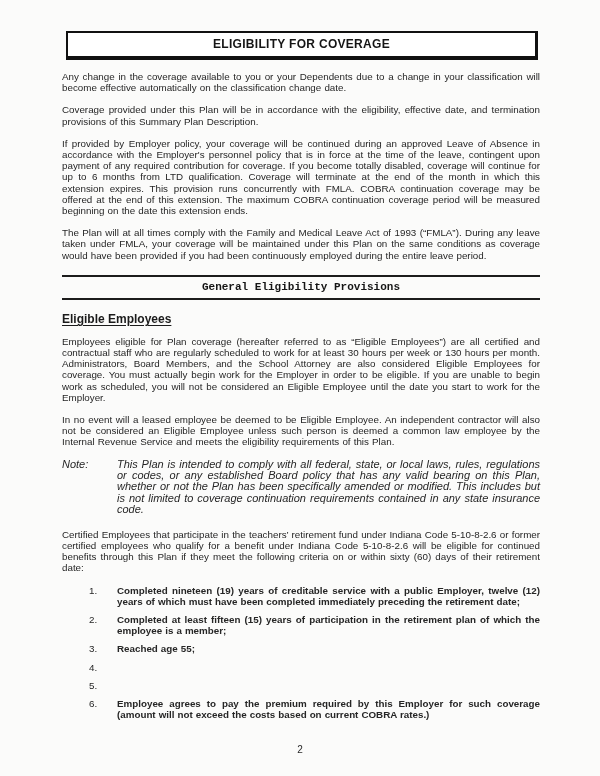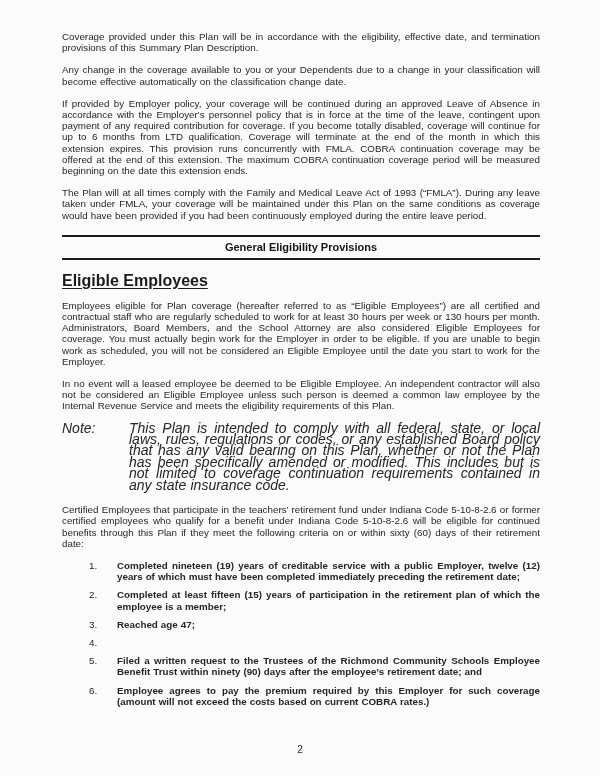--- a/index.html
+++ b/index.html
@@ -38,45 +38,45 @@
   }
   .section-bar {
     border-top: 2px solid #1c1c1c;
     border-bottom: 2px solid #1c1c1c;
     text-align: center;
     font-weight: bold;
     font-size: 11px;
     padding: 4px 0 5px 0;
     margin: 14px 0 12px 0;
     color: #151515;
+    font-family: Liberation Mono, monospace;
   }
   .sub-heading {
-    font-size: 16px;
+    font-size: 12px;
     font-weight: bold;
     text-decoration: underline;
     text-underline-offset: 2px;
     margin-bottom: 10px;
     color: #1b1b1b;
   }
   .note-row {
     display: flex;
-    font-size: 14px;
+    font-size: 11px;
     line-height: 11.4px;
     margin-bottom: 13px;
   }
   .note-label {
     flex: 0 0 55px;
     font-style: italic;
   }
   .note-text {
     flex: 1;
     font-style: italic;
     text-align: justify;
     word-spacing: 0.4px;
-    margin-left: 12px;
   }
   .olist { margin-bottom: 4px; }
   .olist-item {
     display: flex;
     font-size: 9.8px;
     line-height: 11.2px;
     margin-bottom: 7px;
   }
   .olist-num {
     flex: 0 0 28px;
@@ -96,23 +96,24 @@
     text-align: center;
     font-size: 10px;
     color: #2a2a2a;
   }
 </style>
 </head>
 <body>
 
 <div class="page">
 
+  <div class="title-box">ELIGIBILITY FOR COVERAGE</div>
 
+  <p class="para">Any change in the coverage available to you or your Dependents due to a change in your classification will become effective automatically on the classification change date.</p>
   <p class="para">Coverage provided under this Plan will be in accordance with the eligibility, effective date, and termination provisions of this Summary Plan Description.</p>
-  <p class="para">Any change in the coverage available to you or your Dependents due to a change in your classification will become effective automatically on the classification change date.</p>
   <p class="para">If provided by Employer policy, your coverage will be continued during an approved Leave of Absence in accordance with the Employer's personnel policy that is in force at the time of the leave, contingent upon payment of any required contribution for coverage. If you become totally disabled, coverage will continue for up to 6 months from LTD qualification. Coverage will terminate at the end of the month in which this extension expires. This provision runs concurrently with FMLA. COBRA continuation coverage may be offered at the end of this extension. The maximum COBRA continuation coverage period will be measured beginning on the date this extension ends.</p>
   <p class="para">The Plan will at all times comply with the Family and Medical Leave Act of 1993 (“FMLA”). During any leave taken under FMLA, your coverage will be maintained under this Plan on the same conditions as coverage would have been provided if you had been continuously employed during the entire leave period.</p>
 
   <div class="section-bar">General Eligibility Provisions</div>
 
   <div class="sub-heading">Eligible Employees</div>
   <p class="para">Employees eligible for Plan coverage (hereafter referred to as “Eligible Employees”) are all certified and contractual staff who are regularly scheduled to work for at least 30 hours per week or 130 hours per month. Administrators, Board Members, and the School Attorney are also considered Eligible Employees for coverage. You must actually begin work for the Employer in order to be eligible. If you are unable to begin work as scheduled, you will not be considered an Eligible Employee until the date you start to work for the Employer.</p>
   <p class="para">In no event will a leased employee be deemed to be Eligible Employee. An independent contractor will also not be considered an Eligible Employee unless such person is deemed a common law employee by the Internal Revenue Service and meets the eligibility requirements of this Plan.</p>
 
   <div class="note-row">
@@ -126,28 +127,27 @@
     <div class="olist-item">
       <span class="olist-num">1.</span>
       <span class="olist-text">Completed nineteen (19) years of creditable service with a public Employer, twelve (12) years of which must have been completed immediately preceding the retirement date;</span>
     </div>
     <div class="olist-item">
       <span class="olist-num">2.</span>
       <span class="olist-text">Completed at least fifteen (15) years of participation in the retirement plan of which the employee is a member;</span>
     </div>
     <div class="olist-item">
       <span class="olist-num">3.</span>
-      <span class="olist-text">Reached age 47;</span>
+      <span class="olist-text">Reached age 55;</span>
     </div>
     <div class="olist-item">
       <span class="olist-num">4.</span>
     </div>
     <div class="olist-item">
       <span class="olist-num">5.</span>
-      <span class="olist-text">Filed a written request to the Trustees of the Richmond Community Schools Employee Benefit Trust within ninety (90) days after the employee’s retirement date; and</span>
     </div>
     <div class="olist-item">
       <span class="olist-num">6.</span>
       <span class="olist-text">Employee agrees to pay the premium required by this Employer for such coverage (amount will not exceed the costs based on current COBRA rates.)</span>
     </div>
   </div>
 
   <div class="page-number">2</div>
 
 </div>

